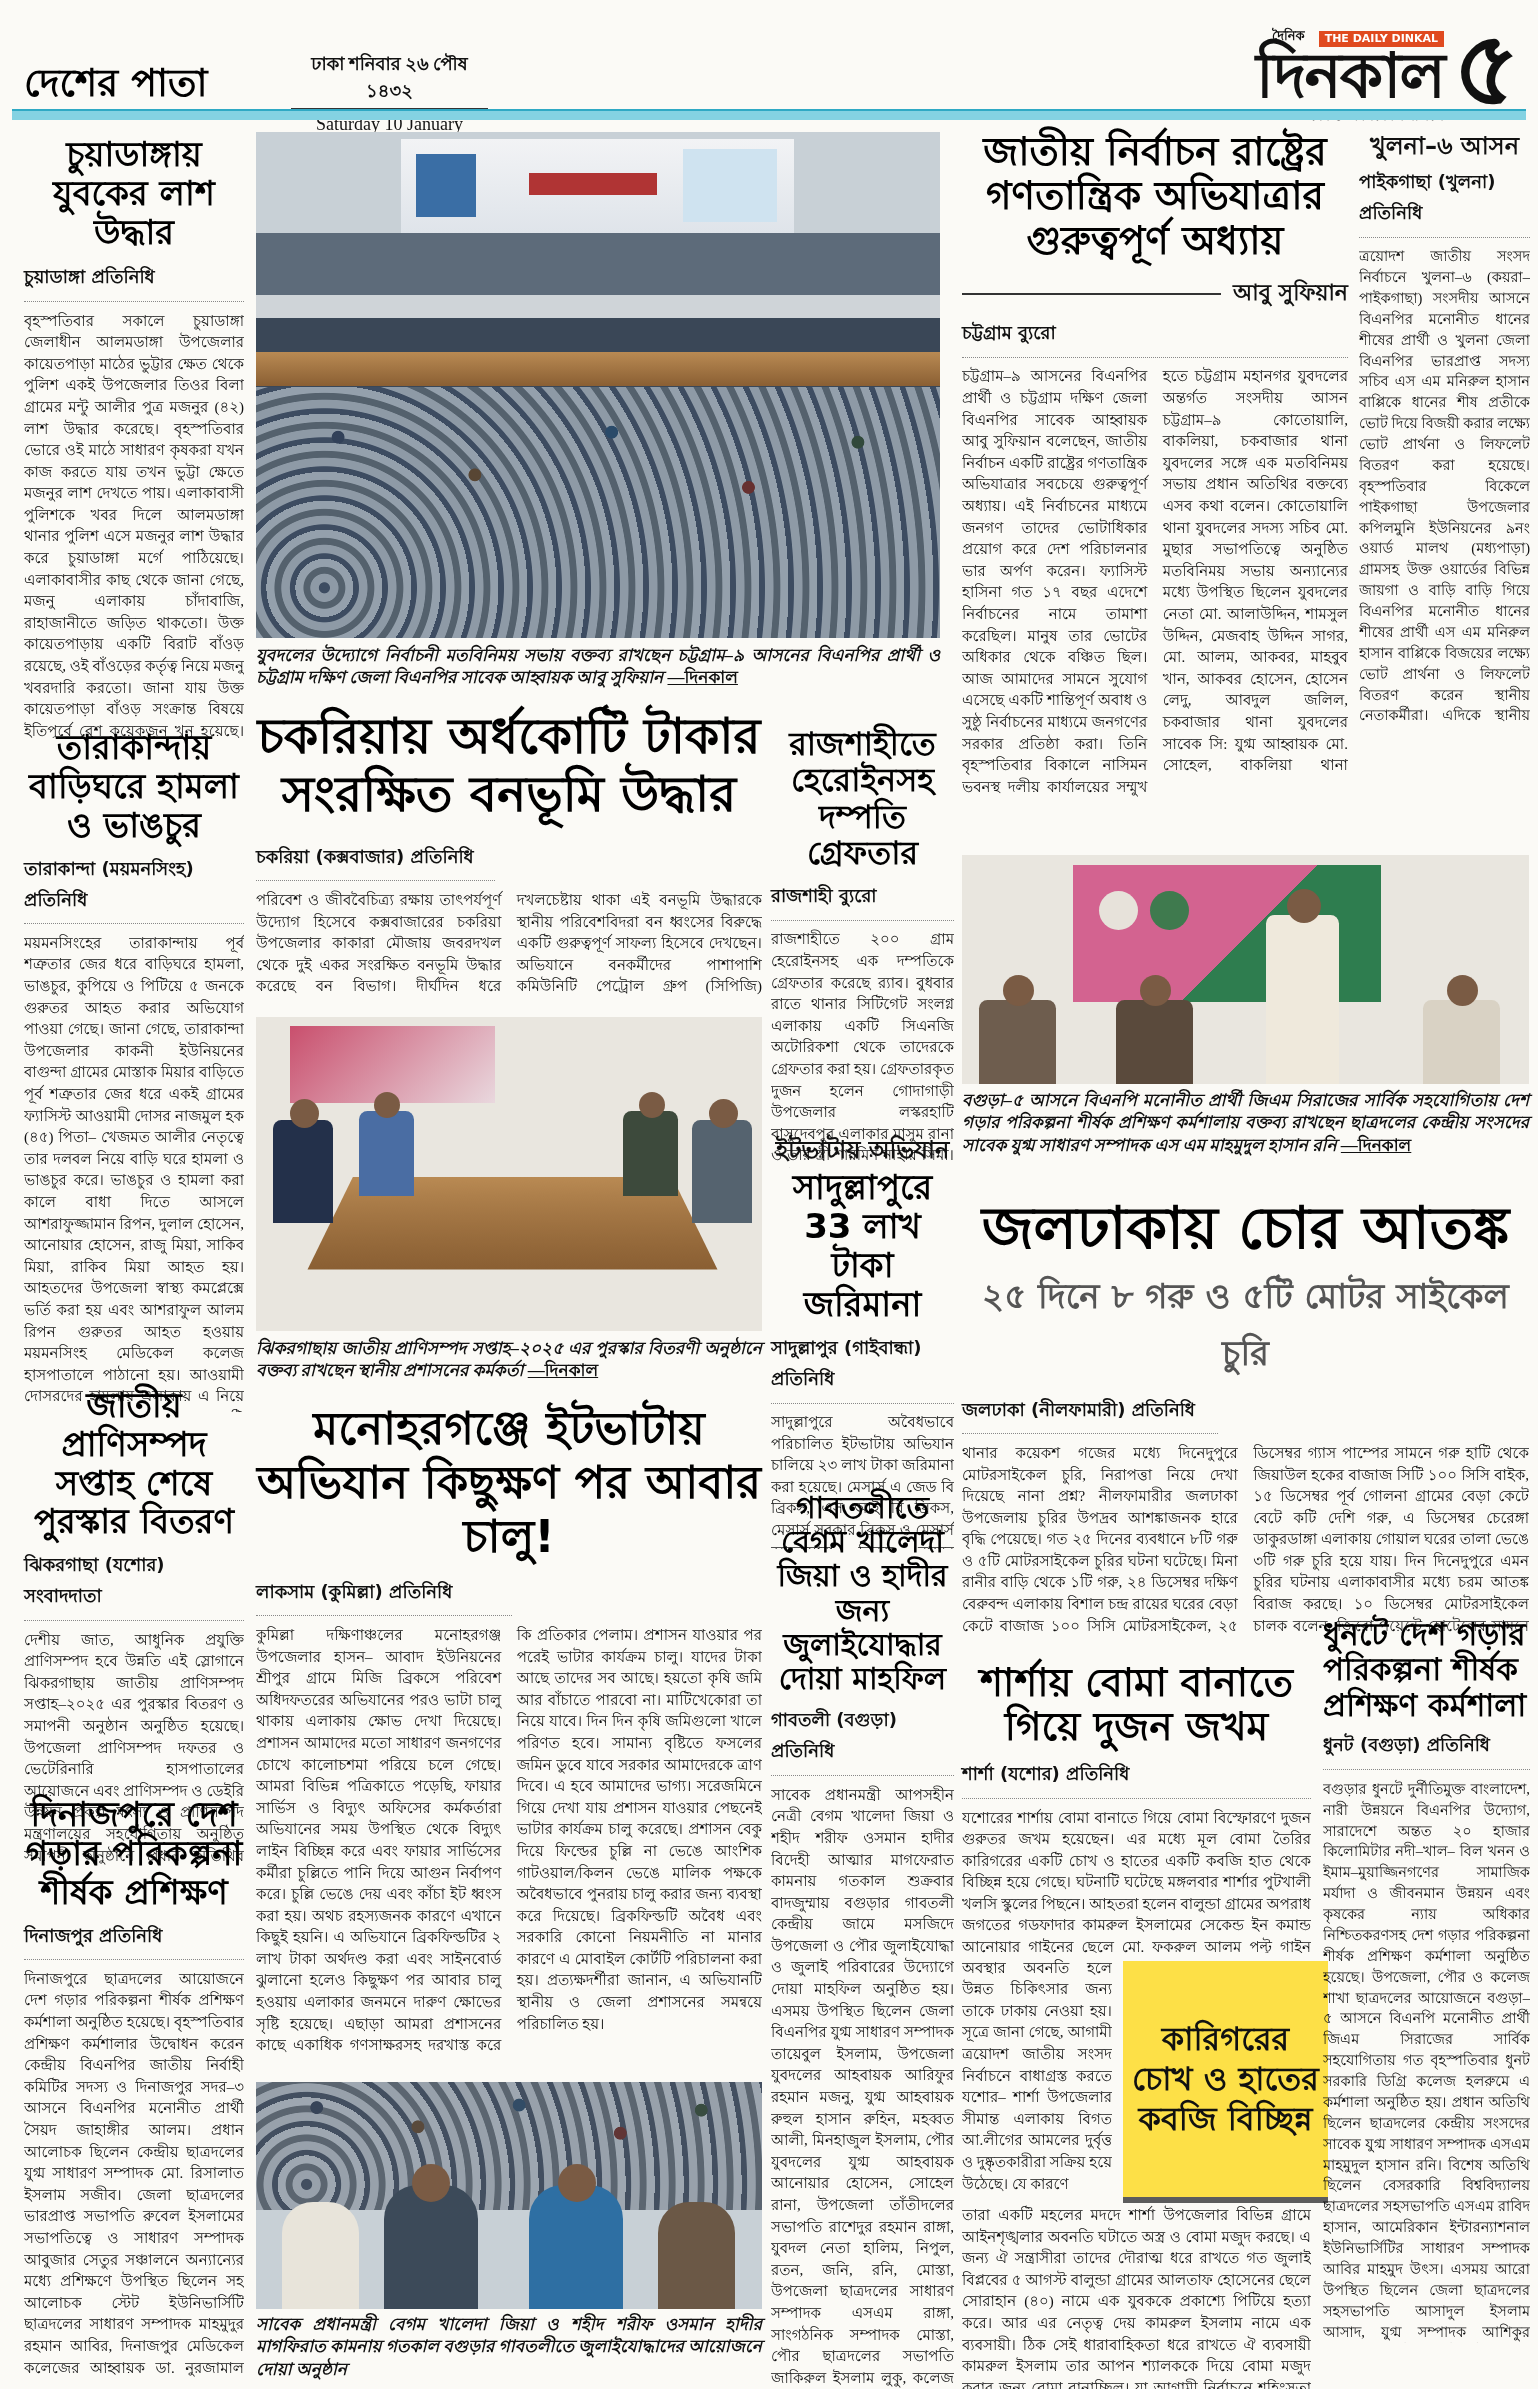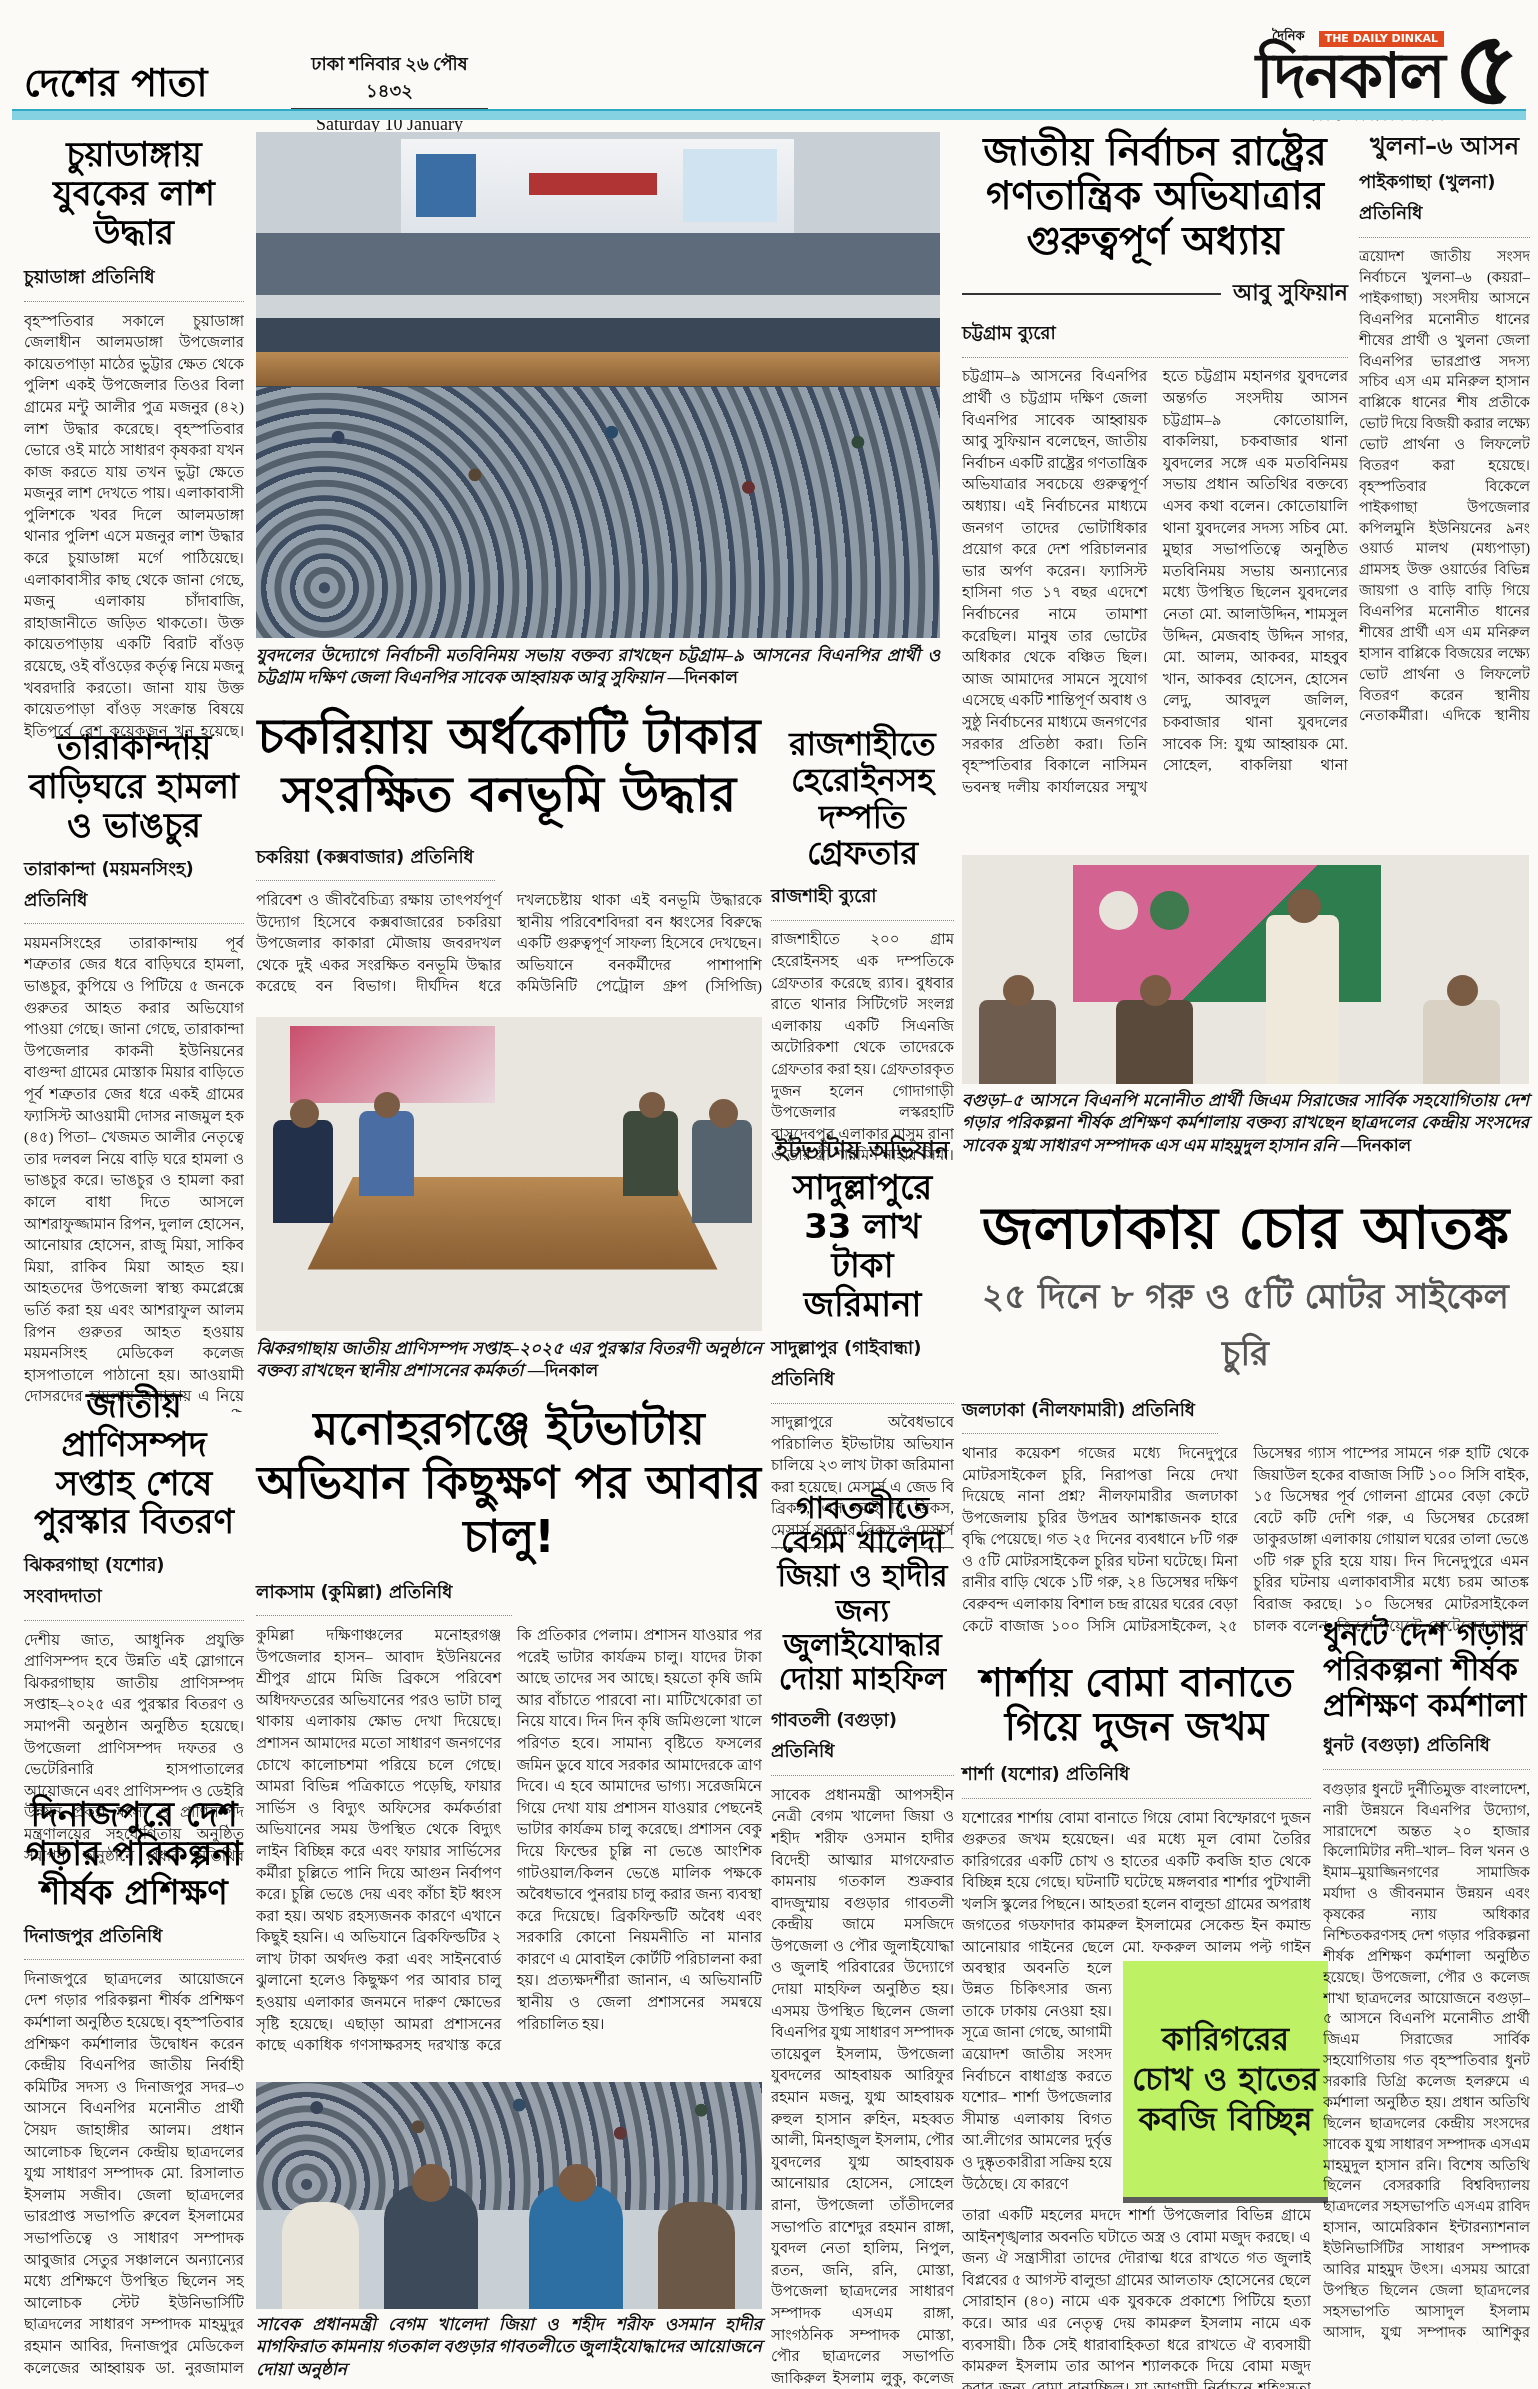--- a/index.html
+++ b/index.html
@@ -25,21 +25,21 @@
   .kicker{font-family:"DejaVu Sans",sans-serif;font-weight:700;text-align:center;font-size:24px;line-height:1.1;}
   .subhead{font-family:"DejaVu Sans",sans-serif;font-weight:700;color:#555;text-align:center;}
   .byline{font-family:"DejaVu Sans",sans-serif;font-weight:700;font-size:18px;
           border-bottom:1.7px dotted #888;padding-bottom:6.8px;}
   .author-row{display:flex;align-items:center;justify-content:flex-end;gap:12px;
               font-family:"DejaVu Sans",sans-serif;font-weight:700;font-size:22px;}
   .author-row .rule{flex:1;height:1.7px;background:#333;}
   .body-text{font-size:15px;line-height:1.44;text-align:justify;overflow:hidden;}
   .cols-2{column-count:2;column-gap:15.4px;}
   .caption{font-weight:700;font-size:17px;line-height:1.32;text-align:justify;font-style:italic;}
-  .pullquote{background:#bef264;border-bottom:6.8px solid #5c5c5c;display:flex;align-items:center;justify-content:center;
+  .pullquote{background:#fde047;border-bottom:6.8px solid #5c5c5c;display:flex;align-items:center;justify-content:center;
              font-family:"DejaVu Sans",sans-serif;font-weight:900;font-size:32px;text-align:center;line-height:1.25;padding:8.5px;}
   
   .photo{overflow:hidden;background:#c8d0d6;}
   .photo .banner{position:absolute;background:linear-gradient(180deg,#f2f3f5,#dfe4ea);}
   .photo .banner .redbar{position:absolute;background:#c23a3a;}
   .photo .crowd{position:absolute;left:0;right:0;
     background:
       radial-gradient(circle 7.7px at 12% 20%,#30415c 0 6px,transparent 6.8px),
       radial-gradient(circle 7.7px at 32% 35%,#5a4632 0 6px,transparent 6.8px),
       radial-gradient(circle 7.7px at 52% 18%,#274a6d 0 6px,transparent 6.8px),
@@ -47,21 +47,21 @@
       radial-gradient(circle 7.7px at 88% 22%,#2f4a3a 0 6px,transparent 6.8px),
       repeating-radial-gradient(circle at 10% 80%,#3c4c63 0 5.1px,#8d9aa8 6px 13.7px,#53616f 14.5px 20.5px,#93a0ad 21.4px 29px);
     filter:saturate(0.9);}
   .photo .dais{position:absolute;left:0;right:0;background:
       linear-gradient(180deg,#5d6b7a 0 40%,#cfd4d8 40% 55%,#3a4757 55% 100%);}
   .photo .table{position:absolute;background:linear-gradient(180deg,#b98a53,#8a5f33);}
   .photo .wall{position:absolute;background:#e9e6df;}
   .photo .pinkbanner{position:absolute;background:linear-gradient(135deg,#d36390 0 55%,#2e7d4f 55% 100%);}
   .photo .figure{position:absolute;border-radius:8.5px 8.5px 0 0;}
   .photo .head{position:absolute;border-radius:50%;background:#7a5b44;}
-  .caption-credit{font-style:normal;}
+  .caption-credit{font-style:normal;text-decoration:underline;}
 </style>
 </head>
 <body>
 
 <div class="abs section-title" style="left:24px;top:53px;">দেশের পাতা</div>
 
 <div class="abs date-block" style="left:291px;top:51px;width:197px;">
   <div class="bn">ঢাকা শনিবার ২৬ পৌষ ১৪৩২</div>
   <div class="en">Saturday 10 January 2026</div>
 </div>

